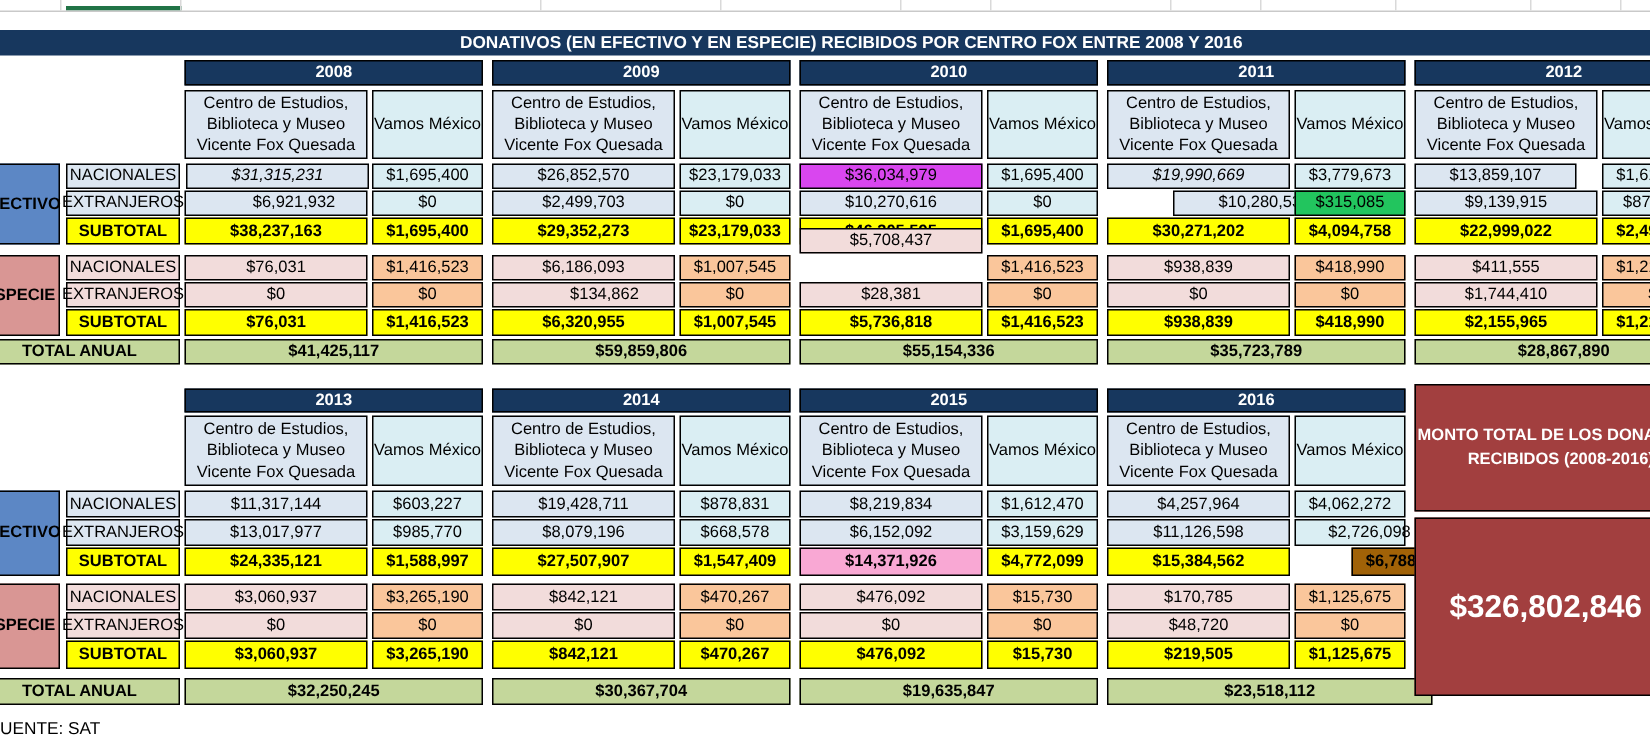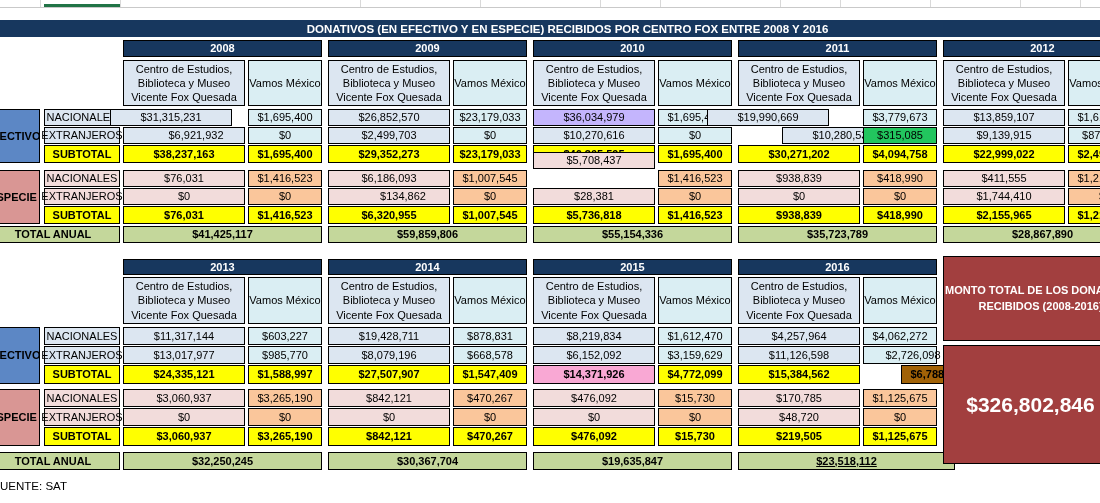--- a/index.html
+++ b/index.html
@@ -52,21 +52,21 @@
       <div class="cell" style="left: 44px; top: 109px; width: 76px; height: 17px; background: rgb(220, 230, 241);">NACIONALES</div>
       <div class="cell" style="left: 44px; top: 127px; width: 76px; height: 17px; background: rgb(220, 230, 241);">EXTRANJEROS</div>
       <div class="cell bold" style="left: 44px; top: 145px; width: 76px; height: 18px; background: rgb(255, 255, 0);">SUBTOTAL</div>
       <div class="cell" style="left: 44px; top: 170px; width: 76px; height: 17px; background: rgb(242, 220, 219);">NACIONALES</div>
       <div class="cell" style="left: 44px; top: 188px; width: 76px; height: 17px; background: rgb(242, 220, 219);">EXTRANJEROS</div>
       <div class="cell bold" style="left: 44px; top: 206px; width: 76px; height: 18px; background: rgb(255, 255, 0);">SUBTOTAL</div>
       <div class="cell bold" style="left: -14px; top: 226px; width: 134px; height: 17px; background: rgb(196, 215, 155);">TOTAL ANUAL</div>
       <div class="cell bold" style="left: 123px; top: 40px; width: 199px; height: 17px; background: rgb(23, 55, 94); color: rgb(255, 255, 255);">2008</div>
       <div class="cell wrap" style="left: 123px; top: 60px; width: 122px; height: 46px; background: rgb(220, 230, 241);">Centro de Estudios, Biblioteca y Museo Vicente Fox Quesada</div>
       <div class="cell" style="left: 248px; top: 60px; width: 74px; height: 46px; background: rgb(218, 238, 243);">Vamos México</div>
-      <div class="cell" style="left: 110px; top: 109px; width: 122px; height: 17px; background: rgb(220, 230, 241);">$31,315,231</div>
+      <div class="cell" style="left: 124px; top: 109px; width: 122px; height: 17px; background: rgb(220, 230, 241); font-style: italic;">$31,315,231</div>
       <div class="cell" style="left: 248px; top: 109px; width: 74px; height: 17px; background: rgb(218, 238, 243);">$1,695,400</div>
       <div class="cell" style="left: 123px; top: 127px; width: 122px; height: 17px; background: rgb(220, 230, 241); padding-left: 24px;">$6,921,932</div>
       <div class="cell" style="left: 248px; top: 127px; width: 74px; height: 17px; background: rgb(218, 238, 243);">$0</div>
       <div class="cell bold" style="left: 123px; top: 145px; width: 122px; height: 18px; background: rgb(255, 255, 0);">$38,237,163</div>
       <div class="cell bold" style="left: 248px; top: 145px; width: 74px; height: 18px; background: rgb(255, 255, 0);">$1,695,400</div>
       <div class="cell" style="left: 123px; top: 170px; width: 122px; height: 17px; background: rgb(242, 220, 219);">$76,031</div>
       <div class="cell" style="left: 248px; top: 170px; width: 74px; height: 17px; background: rgb(250, 198, 155);">$1,416,523</div>
       <div class="cell" style="left: 123px; top: 188px; width: 122px; height: 17px; background: rgb(242, 220, 219);">$0</div>
       <div class="cell" style="left: 248px; top: 188px; width: 74px; height: 17px; background: rgb(250, 198, 155);">$0</div>
       <div class="cell bold" style="left: 123px; top: 206px; width: 122px; height: 18px; background: rgb(255, 255, 0);">$76,031</div>
@@ -84,53 +84,53 @@
       <div class="cell" style="left: 328px; top: 170px; width: 122px; height: 17px; background: rgb(242, 220, 219);">$6,186,093</div>
       <div class="cell" style="left: 453px; top: 170px; width: 74px; height: 17px; background: rgb(250, 198, 155);">$1,007,545</div>
       <div class="cell" style="left: 328px; top: 188px; width: 122px; height: 17px; background: rgb(242, 220, 219); padding-left: 28px;">$134,862</div>
       <div class="cell" style="left: 453px; top: 188px; width: 74px; height: 17px; background: rgb(250, 198, 155);">$0</div>
       <div class="cell bold" style="left: 328px; top: 206px; width: 122px; height: 18px; background: rgb(255, 255, 0);">$6,320,955</div>
       <div class="cell bold" style="left: 453px; top: 206px; width: 74px; height: 18px; background: rgb(255, 255, 0);">$1,007,545</div>
       <div class="cell bold" style="left: 328px; top: 226px; width: 199px; height: 17px; background: rgb(196, 215, 155);">$59,859,806</div>
       <div class="cell bold" style="left: 533px; top: 40px; width: 199px; height: 17px; background: rgb(23, 55, 94); color: rgb(255, 255, 255);">2010</div>
       <div class="cell wrap" style="left: 533px; top: 60px; width: 122px; height: 46px; background: rgb(220, 230, 241);">Centro de Estudios, Biblioteca y Museo Vicente Fox Quesada</div>
       <div class="cell" style="left: 658px; top: 60px; width: 74px; height: 46px; background: rgb(218, 238, 243);">Vamos México</div>
-      <div class="cell" style="left: 533px; top: 109px; width: 122px; height: 17px; background: #c4b5fd;">$36,034,979</div>
+      <div class="cell" style="left: 533px; top: 109px; width: 122px; height: 17px; background: #d946ef;">$36,034,979</div>
       <div class="cell" style="left: 658px; top: 109px; width: 74px; height: 17px; background: rgb(218, 238, 243);">$1,695,400</div>
       <div class="cell" style="left: 533px; top: 127px; width: 122px; height: 17px; background: rgb(220, 230, 241);">$10,270,616</div>
       <div class="cell" style="left: 658px; top: 127px; width: 74px; height: 17px; background: rgb(218, 238, 243);">$0</div>
       <div class="cell bold" style="left: 533px; top: 145px; width: 122px; height: 18px; background: rgb(255, 255, 0);">$46,305,595</div>
       <div class="cell bold" style="left: 658px; top: 145px; width: 74px; height: 18px; background: rgb(255, 255, 0);">$1,695,400</div>
       <div class="cell" style="left: 533px; top: 152px; width: 122px; height: 17px; background: rgb(242, 220, 219);">$5,708,437</div>
       <div class="cell" style="left: 658px; top: 170px; width: 74px; height: 17px; background: rgb(250, 198, 155);">$1,416,523</div>
       <div class="cell" style="left: 533px; top: 188px; width: 122px; height: 17px; background: rgb(242, 220, 219);">$28,381</div>
       <div class="cell" style="left: 658px; top: 188px; width: 74px; height: 17px; background: rgb(250, 198, 155);">$0</div>
       <div class="cell bold" style="left: 533px; top: 206px; width: 122px; height: 18px; background: rgb(255, 255, 0);">$5,736,818</div>
       <div class="cell bold" style="left: 658px; top: 206px; width: 74px; height: 18px; background: rgb(255, 255, 0);">$1,416,523</div>
       <div class="cell bold" style="left: 533px; top: 226px; width: 199px; height: 17px; background: rgb(196, 215, 155);">$55,154,336</div>
       <div class="cell bold" style="left: 738px; top: 40px; width: 199px; height: 17px; background: rgb(23, 55, 94); color: rgb(255, 255, 255);">2011</div>
       <div class="cell wrap" style="left: 738px; top: 60px; width: 122px; height: 46px; background: rgb(220, 230, 241);">Centro de Estudios, Biblioteca y Museo Vicente Fox Quesada</div>
       <div class="cell" style="left: 863px; top: 60px; width: 74px; height: 46px; background: rgb(218, 238, 243);">Vamos México</div>
-      <div class="cell" style="left: 707px; top: 109px; width: 122px; height: 17px; background: rgb(220, 230, 241);">$19,990,669</div>
+      <div class="cell" style="left: 738px; top: 109px; width: 122px; height: 17px; background: rgb(220, 230, 241); font-style: italic;">$19,990,669</div>
       <div class="cell" style="left: 863px; top: 109px; width: 74px; height: 17px; background: rgb(218, 238, 243);">$3,779,673</div>
       <div class="cell" style="left: 738px; top: 127px; width: 122px; height: 17px; background: rgb(220, 230, 241); margin-left: 44px;">$10,280,533</div>
       <div class="cell" style="left: 863px; top: 127px; width: 74px; height: 17px; background: #22c55e;">$315,085</div>
       <div class="cell bold" style="left: 738px; top: 145px; width: 122px; height: 18px; background: rgb(255, 255, 0);">$30,271,202</div>
       <div class="cell bold" style="left: 863px; top: 145px; width: 74px; height: 18px; background: rgb(255, 255, 0);">$4,094,758</div>
       <div class="cell" style="left: 738px; top: 170px; width: 122px; height: 17px; background: rgb(242, 220, 219);">$938,839</div>
       <div class="cell" style="left: 863px; top: 170px; width: 74px; height: 17px; background: rgb(250, 198, 155);">$418,990</div>
       <div class="cell" style="left: 738px; top: 188px; width: 122px; height: 17px; background: rgb(242, 220, 219);">$0</div>
       <div class="cell" style="left: 863px; top: 188px; width: 74px; height: 17px; background: rgb(250, 198, 155);">$0</div>
       <div class="cell bold" style="left: 738px; top: 206px; width: 122px; height: 18px; background: rgb(255, 255, 0);">$938,839</div>
       <div class="cell bold" style="left: 863px; top: 206px; width: 74px; height: 18px; background: rgb(255, 255, 0);">$418,990</div>
       <div class="cell bold" style="left: 738px; top: 226px; width: 199px; height: 17px; background: rgb(196, 215, 155);">$35,723,789</div>
       <div class="cell bold" style="left: 943px; top: 40px; width: 199px; height: 17px; background: rgb(23, 55, 94); color: rgb(255, 255, 255);">2012</div>
       <div class="cell wrap" style="left: 943px; top: 60px; width: 122px; height: 46px; background: rgb(220, 230, 241);">Centro de Estudios, Biblioteca y Museo Vicente Fox Quesada</div>
       <div class="cell" style="left: 1068px; top: 60px; width: 74px; height: 46px; background: rgb(218, 238, 243);">Vamos México</div>
-      <div class="cell" style="left: 943px; top: 109px; width: 122px; height: 17px; background: rgb(220, 230, 241);">$13,859,107</div>
+      <div class="cell" style="left: 943px; top: 109px; width: 108px; height: 17px; background: rgb(220, 230, 241);">$13,859,107</div>
       <div class="cell" style="left: 1068px; top: 109px; width: 74px; height: 17px; background: rgb(218, 238, 243);">$1,618,403</div>
       <div class="cell" style="left: 943px; top: 127px; width: 122px; height: 17px; background: rgb(220, 230, 241);">$9,139,915</div>
       <div class="cell" style="left: 1068px; top: 127px; width: 74px; height: 17px; background: rgb(218, 238, 243);">$879,040</div>
       <div class="cell bold" style="left: 943px; top: 145px; width: 122px; height: 18px; background: rgb(255, 255, 0);">$22,999,022</div>
       <div class="cell bold" style="left: 1068px; top: 145px; width: 74px; height: 18px; background: rgb(255, 255, 0);">$2,497,443</div>
       <div class="cell" style="left: 943px; top: 170px; width: 122px; height: 17px; background: rgb(242, 220, 219);">$411,555</div>
       <div class="cell" style="left: 1068px; top: 170px; width: 74px; height: 17px; background: rgb(250, 198, 155);">$1,215,460</div>
       <div class="cell" style="left: 943px; top: 188px; width: 122px; height: 17px; background: rgb(242, 220, 219);">$1,744,410</div>
       <div class="cell" style="left: 1068px; top: 188px; width: 74px; height: 17px; background: rgb(250, 198, 155);">$0</div>
       <div class="cell bold" style="left: 943px; top: 206px; width: 122px; height: 18px; background: rgb(255, 255, 0);">$2,155,965</div>
@@ -201,21 +201,21 @@
       <div class="cell" style="left: 738px; top: 346px; width: 122px; height: 18px; background: rgb(220, 230, 241);">$11,126,598</div>
       <div class="cell" style="left: 863px; top: 346px; width: 74px; height: 18px; background: rgb(218, 238, 243); padding-left: 26px;">$2,726,098</div>
       <div class="cell bold" style="left: 738px; top: 365px; width: 122px; height: 19px; background: rgb(255, 255, 0);">$15,384,562</div>
       <div class="cell bold" style="left: 863px; top: 365px; width: 74px; height: 19px; background: #a16207; margin-left: 38px;">$6,788,370</div>
       <div class="cell" style="left: 738px; top: 389px; width: 122px; height: 18px; background: rgb(242, 220, 219);">$170,785</div>
       <div class="cell" style="left: 863px; top: 389px; width: 74px; height: 18px; background: rgb(250, 198, 155);">$1,125,675</div>
       <div class="cell" style="left: 738px; top: 408px; width: 122px; height: 18px; background: rgb(242, 220, 219);">$48,720</div>
       <div class="cell" style="left: 863px; top: 408px; width: 74px; height: 18px; background: rgb(250, 198, 155);">$0</div>
       <div class="cell bold" style="left: 738px; top: 427px; width: 122px; height: 19px; background: rgb(255, 255, 0);">$219,505</div>
       <div class="cell bold" style="left: 863px; top: 427px; width: 74px; height: 19px; background: rgb(255, 255, 0);">$1,125,675</div>
-      <div class="cell bold" style="left: 738px; top: 452px; width: 217px; height: 18px; background: rgb(196, 215, 155); text-decoration: underline;">$23,518,112</div>
+      <div class="cell bold" style="left: 738px; top: 452px; width: 217px; height: 18px; background: rgb(196, 215, 155);">$23,518,112</div>
     </div>
 
   <div id="grand-label" style="background: rgb(162, 63, 63);">
     <div>MONTO TOTAL DE LOS DONATIVOS</div>
     <div>RECIBIDOS (2008-2016)</div>
   </div>
   <div id="grand-value" style="background: rgb(162, 63, 63);">$326,802,846</div>
 
   <div id="footer">FUENTE: SAT</div>
 </div>

